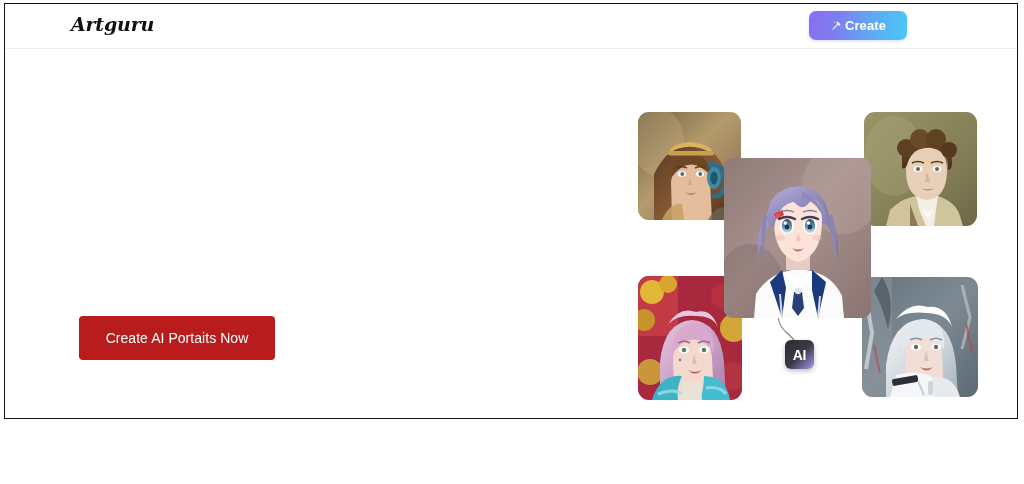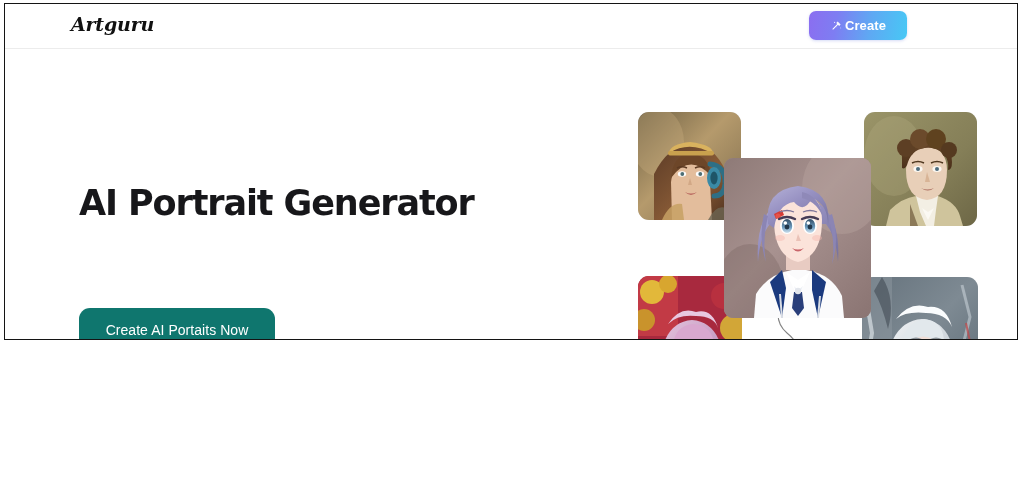--- a/index.html
+++ b/index.html
@@ -14,21 +14,21 @@
     font-family: "Liberation Sans", sans-serif;
     -webkit-font-smoothing: antialiased;
   }
 
   
   .page-frame {
     position: absolute;
     left: 4px;
     top: 3px;
     width: 1014px;
-    height: 337px;
+    height: 416px;
     border: 1.5px solid #141414;
     background: #ffffff;
     box-sizing: border-box;
     overflow: hidden;
   }
 
   
   .header {
     position: absolute;
     left: 0;
@@ -104,26 +104,26 @@
     font-family: "Liberation Sans", sans-serif;
     font-size: 13.5px;
     font-weight: 400;
     line-height: 1.72;
     color: #3b3f46;
     letter-spacing: -0.05px;
   }
   .cta-btn {
     position: absolute;
     left: 74px;
-    top: 304px;
+    top: 312px;
     width: 196px;
     height: 44px;
     border: none;
-    border-radius: 11px;
-    background: #0f766e;
+    border-radius: 4px;
+    background: #b91c1c;
     color: #ffffff;
     font-family: "Liberation Sans", sans-serif;
     font-size: 14px;
     font-weight: 500;
     letter-spacing: 0.05px;
     cursor: pointer;
     display: flex;
     align-items: center;
     justify-content: center;
     padding: 0;
@@ -210,21 +210,20 @@
         </g>
         <path d="M14.2 4.6 L16.9 7.3 L19.6 10 L16.9 12.7 L14.2 10 L11.5 7.3 Z" fill="#ffffff" opacity="0.95"></path>
         <circle cx="8.5" cy="6.2" r="1.1" fill="#ffffff" opacity="0.9"></circle>
         <circle cx="19.6" cy="16.4" r="0.9" fill="#ffffff" opacity="0.85"></circle>
         <circle cx="12.6" cy="14.6" r="0.7" fill="#ffffff" opacity="0.7"></circle>
       </svg>
       <span class="btn-label">Create</span>
     </button>
   </div>
 
-  <h1 class="hero-title">AI Portrait Generator</h1>
 
 
   <button class="cta-btn">Create AI Portaits Now</button>
 
   <div class="collage">
 
     <div class="thumb tl">
       <svg viewBox="0 0 103 108" preserveAspectRatio="xMidYMid slice">
         <defs>
           <linearGradient id="tlbg" x1="0" y1="0" x2="1" y2="1">

